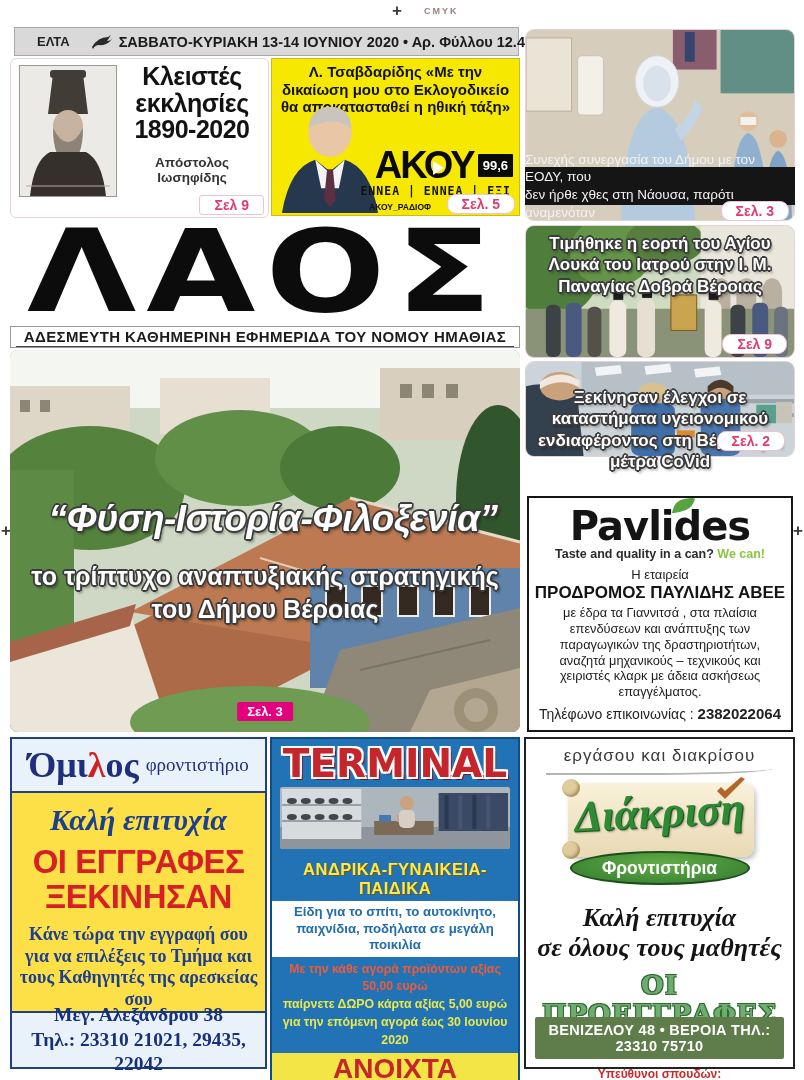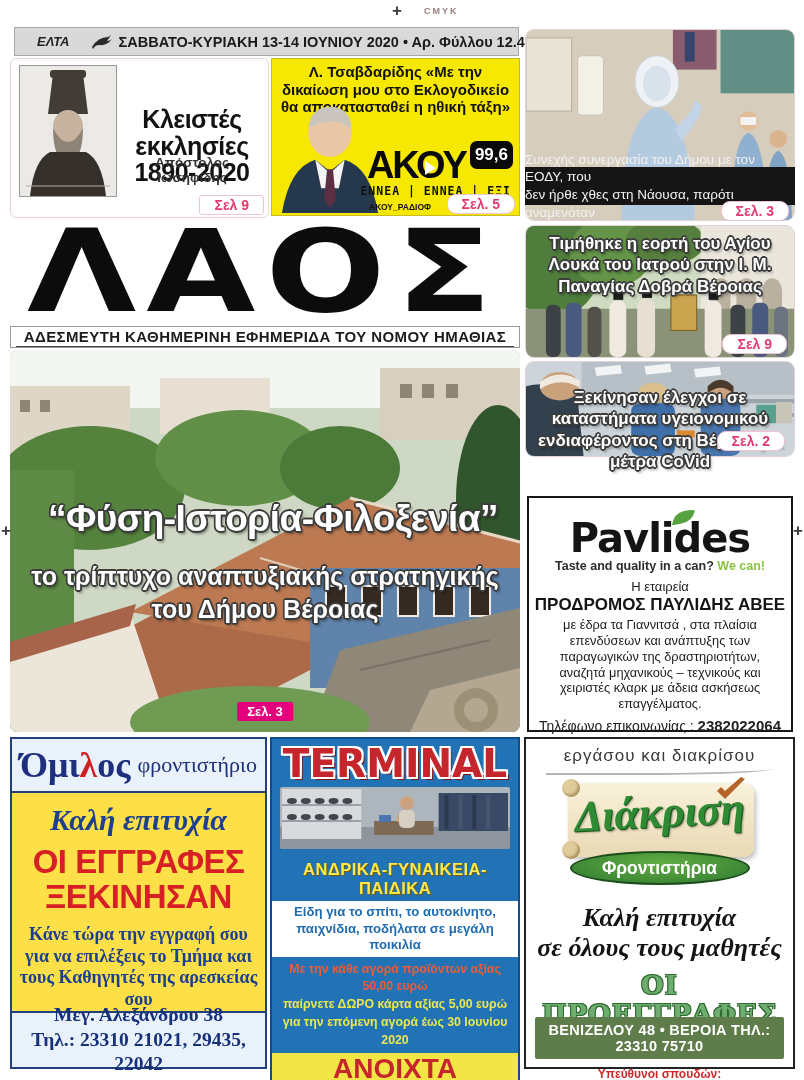--- a/index.html
+++ b/index.html
@@ -9,44 +9,44 @@
   .mono{font-family:"DejaVu Sans Mono", monospace;}
 
   
   .reg{position:absolute;color:#3a3a3a;font-size:17px;font-weight:bold;line-height:1;}
   .reg-cmyk{position:absolute;font-size:9px;letter-spacing:2px;color:#9a8080;font-weight:bold;}
 
   
   .issue-bar{position:absolute;left:14px;top:27px;width:505px;height:29px;background:#d9d9d9;
     border:1px solid #a8a8a8;display:flex;align-items:center;gap:7px;padding:0 8px;box-sizing:border-box;}
   .issue-text{font-size:14.5px;font-weight:bold;color:#1a1a1a;white-space:nowrap;}
-  .elta-wrap{display:flex;align-items:center;gap:20px;font-weight:bold;font-size:13px;color:#222;font-style:italic;}
+  .elta-wrap{display:flex;align-items:center;gap:20px;font-weight:bold;font-size:13px;color:#222;}
 
   
   .story-left{position:absolute;left:10px;top:58px;width:257px;height:158px;border:1px solid #e6d4da;
     border-radius:6px;background:#fff;}
   .portrait{position:absolute;left:8px;top:6px;width:96px;height:130px;border:1px solid #999;background:#ece9e4;}
   .tl-title{position:absolute;left:108px;top:4px;width:146px;text-align:center;font-weight:900;
-    font-size:25px;line-height:1.06;color:#121212;letter-spacing:-0.5px;margin-top:43px;}
+    font-size:25px;line-height:1.06;color:#121212;letter-spacing:-0.5px;}
   .tl-byline{position:absolute;left:108px;top:96px;width:146px;text-align:center;font-weight:bold;
     font-size:13.5px;color:#333;}
   .pill{position:absolute;background:#fff;border:1px solid #efc3d2;border-radius:9px;color:#e23a6e;
     font-weight:bold;font-size:14px;line-height:18px;padding:0 14px;white-space:nowrap;}
 
   
   .ad-radio{position:absolute;left:271px;top:58px;width:249px;height:158px;background:#f6e800;
     border:1px solid #c9bb24;box-sizing:border-box;overflow:hidden;}
   .radio-quote{position:absolute;left:4px;top:4px;right:4px;text-align:center;font-weight:800;
     font-size:15px;line-height:1.18;color:#111;}
   .pol-photo{position:absolute;left:4px;bottom:2px;width:108px;height:112px;}
   .akou{position:absolute;right:6px;bottom:34px;display:flex;align-items:flex-end;gap:4px;}
   .akou-text{font-size:38px;font-weight:900;letter-spacing:-2px;line-height:0.82;color:#0a0a0a;position:relative;}
   .akou-play{position:absolute;left:58px;top:11px;width:0;height:0;border-left:11px solid #fff;
     border-top:7px solid transparent;border-bottom:7px solid transparent;}
-  .akou-freq{background:#0a0a0a;color:#fff;font-weight:800;font-size:17px;padding:4px 5px;border-radius:7px;margin-bottom:12px;}
+  .akou-freq{background:#0a0a0a;color:#fff;font-weight:800;font-size:13px;padding:4px 5px;border-radius:1px;margin-bottom:4px;}
   .akou-words{position:absolute;right:8px;bottom:17px;font-weight:bold;font-size:11.5px;letter-spacing:1px;color:#111;}
   .akou-handle{position:absolute;right:88px;bottom:3px;font-weight:800;font-size:8.5px;color:#111;}
 
   
   .masthead{position:absolute;left:10px;top:218px;width:510px;height:106px;display:flex;
     align-items:center;justify-content:center;}
   .masthead-title{font-family:"DejaVu Sans", sans-serif;font-weight:900;font-size:112px;line-height:100px;
     letter-spacing:8px;color:#0c0c0c;transform:scale(1.26,1.02);transform-origin:center;}
   .subtitle-bar{position:absolute;left:10px;top:326px;width:510px;height:22px;border:1px solid #9a9a9a;
     display:flex;align-items:center;justify-content:center;box-sizing:border-box;}
@@ -61,54 +61,54 @@
     text-shadow:-1.4px -1.4px 0 #3c3c3c,1.4px -1.4px 0 #3c3c3c,-1.4px 1.4px 0 #3c3c3c,1.4px 1.4px 0 #3c3c3c,
       0 1.6px 0 #3c3c3c,0 -1.6px 0 #3c3c3c,1.6px 0 0 #3c3c3c,-1.6px 0 0 #3c3c3c,2px 3px 3px rgba(0,0,0,.45);}
   .s1-title{position:absolute;left:4px;right:4px;top:64px;font-size:17px;line-height:1.22;}
   .s1-strip{position:absolute;left:0;right:0;top:138px;height:38px;background:#151515;color:#f2f2f2;
     display:flex;flex-direction:column;align-items:center;justify-content:center;font-size:13.5px;line-height:1.3;}
   .s2-title{position:absolute;left:4px;right:4px;top:8px;font-size:17px;line-height:1.25;}
   .s3-title{position:absolute;left:4px;right:4px;top:26px;font-size:17px;line-height:1.25;}
 
   
   .ad-pavlides{position:absolute;left:527px;top:496px;width:266px;height:236px;background:#fff;
-    border:2px solid #151515;box-sizing:border-box;text-align:center;padding-top:20px;}
+    border:2px solid #151515;box-sizing:border-box;text-align:center;padding-top:8px;}
   .pv-brand{position:relative;display:inline-block;font-family:"DejaVu Sans", sans-serif;
     font-weight:900;font-size:40px;line-height:1;color:#141414;letter-spacing:-1px;}
   .pv-leaf{position:absolute;top:-9px;right:54px;}
   .pv-tag{font-size:12.5px;font-weight:bold;color:#2b2b2b;margin-top:1px;}
   .pv-tag .green{color:#8bc53f;}
   .pv-intro{font-size:13px;color:#222;margin-top:6px;}
   .pv-company{font-size:17px;font-weight:bold;color:#141414;margin-top:1px;}
   .pv-body{font-size:12.8px;color:#1c1c1c;line-height:1.24;margin:2px 10px 0;}
   .pv-phone{font-size:14px;color:#222;margin-top:5px;}
   .pv-phone b{font-size:15px;}
   .pv-email{font-size:13.5px;color:#222;}
   .pv-email b{font-size:14px;}
 
   
   .main-story{position:absolute;left:10px;top:350px;width:510px;height:382px;border-radius:8px;
     overflow:hidden;background:#9db487;}
   .main-story svg{position:absolute;inset:0;width:100%;height:100%;}
-  .ms-headline{position:absolute;left:16px;right:0;top:148px;font-size:37px;font-weight:900;letter-spacing:-0.5px;}
+  .ms-headline{position:absolute;left:16px;right:0;top:148px;font-size:37px;font-weight:900;letter-spacing:-0.5px;font-style:italic;}
   .ms-sub1{position:absolute;left:0;right:0;top:212px;font-size:25px;font-weight:800;}
   .ms-sub2{position:absolute;left:0;right:0;top:245px;font-size:25px;font-weight:800;}
   .ms-strap{position:absolute;left:0;right:0;top:308px;background:rgba(255,255,255,.88);
     text-align:center;font-weight:800;font-size:20.5px;color:#0d0d0d;padding:4px 0;}
   .ms-badge{position:absolute;left:50%;transform:translateX(-50%);top:352px;background:#e4007d;color:#fff;
     font-weight:bold;font-size:13px;padding:2px 10px;border-radius:2px;}
 
   
   .ad-omilos{position:absolute;left:10px;top:737px;width:257px;height:332px;background:#fde047;
     border:2px solid #23407e;box-sizing:border-box;text-align:center;}
   .om-head{height:52px;background:#e9f2fb;border-bottom:2px solid #23407e;display:flex;
     align-items:center;justify-content:center;}
   .om-b{font-family:"Liberation Serif", serif;font-weight:bold;font-size:36px;color:#1d2f7d;}
   .om-l{font-family:"Liberation Serif", serif;font-weight:bold;font-size:36px;color:#d02020;}
-  .om-tag{font-family:"Liberation Serif", serif;font-size:22px;color:#1d2f7d;margin-left:7px;}
+  .om-tag{font-family:"Liberation Serif", serif;font-size:19px;color:#1d2f7d;margin-left:7px;}
   .om-wish{font-family:"Liberation Serif", serif;font-style:italic;font-weight:bold;font-size:30px;
     color:#1d3f8f;margin-top:10px;}
   .om-big{font-size:33px;font-weight:900;color:#d71f26;line-height:1.05;margin-top:8px;letter-spacing:-0.5px;}
   .om-body{font-family:"Liberation Serif", serif;font-weight:bold;font-size:18px;color:#1d3f8f;
     line-height:1.2;margin:10px 6px 0;}
   .om-foot{position:absolute;left:0;right:0;bottom:0;height:54px;background:#e9f2fb;border-top:2px solid #23407e;
     display:flex;flex-direction:column;align-items:center;justify-content:center;
     font-family:"Liberation Serif", serif;font-weight:bold;font-size:19.5px;color:#17307a;line-height:1.25;}
 
   

